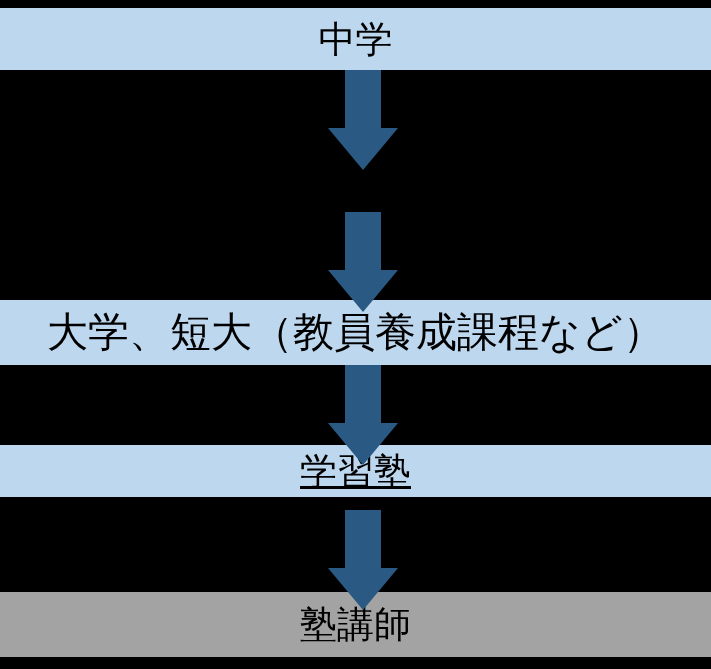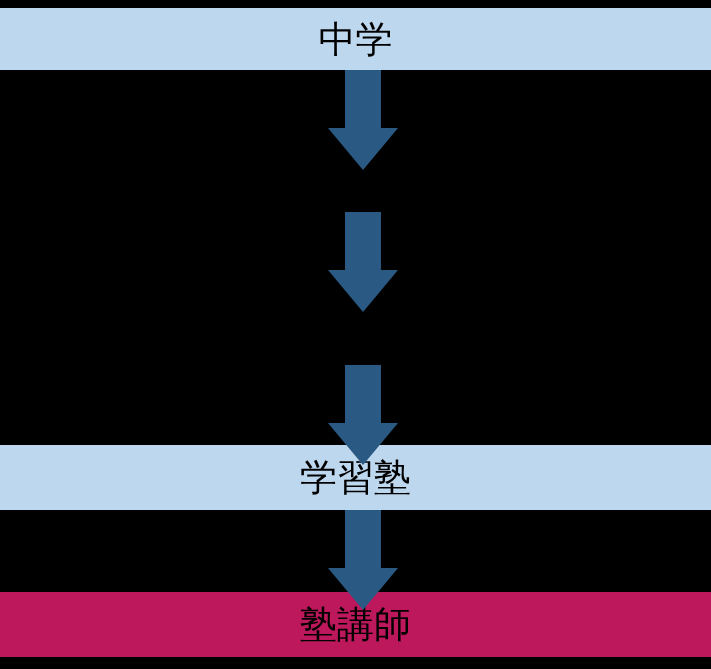--- a/index.html
+++ b/index.html
@@ -50,26 +50,29 @@
 </head>
 <body>
 
 <div id="chart-root" style="width: 711px; height: 669px; background: rgb(0, 0, 0);">
 
   <div class="flow-box" id="box-0" style="top: 8px; height: 62px; width: 711px; background: rgb(189, 215, 238);">
     <span class="flow-box-label size-normal" style="color: rgb(0, 0, 0);">中学</span>
   </div>
 
 
+  <div class="flow-box" id="box-2" style="top: 300px; height: 65px; width: 711px; background: rgb(189, 215, 238);">
+    <span class="flow-box-label size-wide" style="color: rgb(0, 0, 0);">大学、短大（教員養成課程など）</span>
+  </div>
 
-  <div class="flow-box" id="box-3" style="top: 445px; height: 65px; width: 711px; background: rgb(189, 215, 238);">
+  <div class="flow-box" id="box-3" style="top: 445px; height: 52px; width: 711px; background: rgb(189, 215, 238); text-decoration: underline;">
     <span class="flow-box-label size-normal" style="color: rgb(0, 0, 0);">学習塾</span>
   </div>
 
-  <div class="flow-box" id="box-4" style="top: 592px; height: 65px; width: 711px; background: #be185d;">
+  <div class="flow-box" id="box-4" style="top: 592px; height: 65px; width: 711px; background: #a3a3a3;">
     <span class="flow-box-label size-normal" style="color: rgb(0, 0, 0);">塾講師</span>
   </div>
 
   <div class="flow-arrow" id="arrow-0" style="top: 70px; left: 328px; width: 70px; height: 80px;">
     <svg viewBox="0 0 70 100" preserveAspectRatio="none">
       <polygon points="17,0 53,0 53,58 70,58 35,100 0,58 17,58" fill="#2A5A84"></polygon>
     </svg>
   </div>
 
   <div class="flow-arrow" id="arrow-1" style="top: 212px; left: 328px; width: 70px; height: 88px;">

